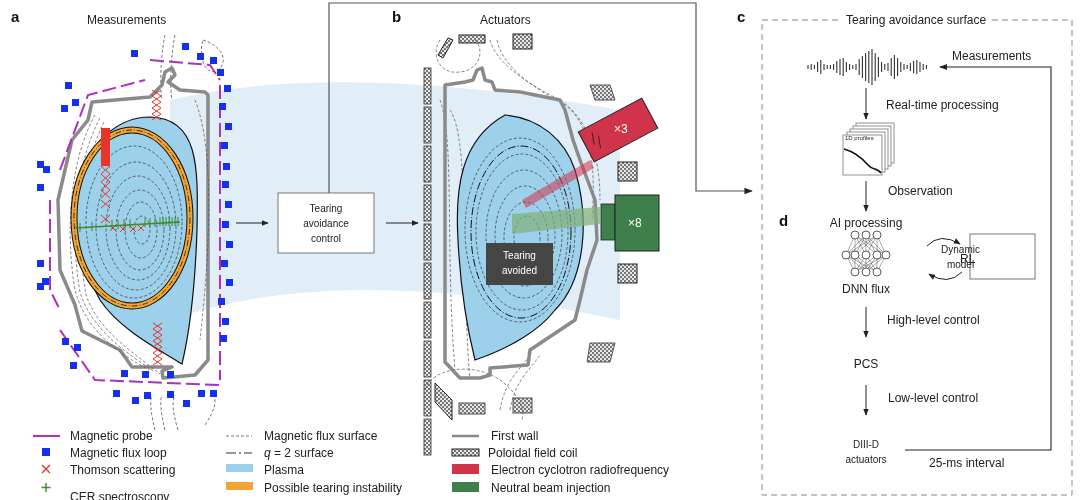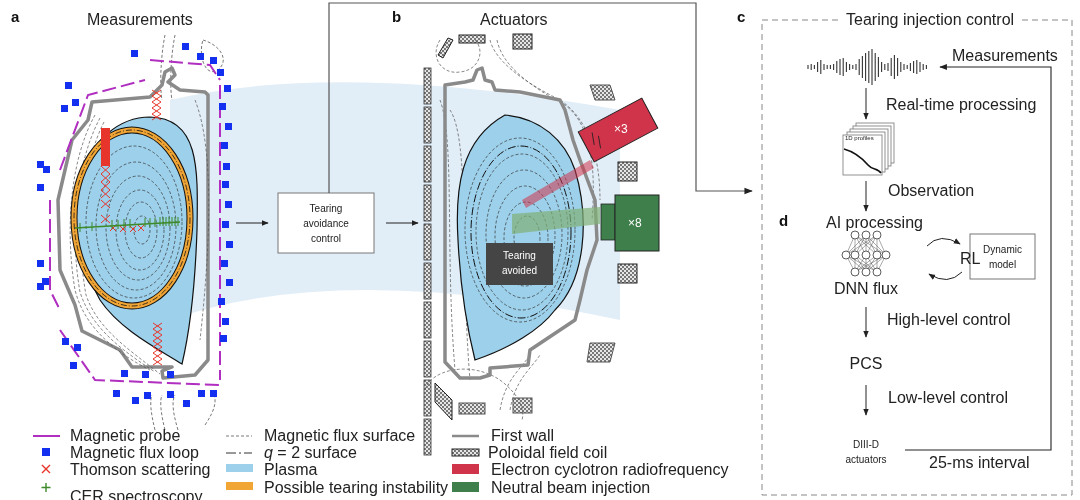--- a/index.html
+++ b/index.html
@@ -1,18 +1,18 @@
 <!DOCTYPE html>
 <html><head>
 <meta charset="utf-8">
 <style>
   html,body{margin:0;padding:0;background:#ffffff;}
   body{width:1080px;height:500px;position:relative;overflow:hidden;font-family:"Liberation Sans",sans-serif;color:#222;}
   #canvas{position:absolute;left:0;top:0;width:1080px;height:500px;}
-  .txt{position:absolute;font-size:16px;color:#222;white-space:nowrap;line-height:14px;}
+  .txt{position:absolute;font-size:12px;color:#222;white-space:nowrap;line-height:14px;}
   .panel-label{position:absolute;font-size:15px;font-weight:bold;color:#111;}
   .center{text-align:center;}
   .box-text{position:absolute;font-size:10px;text-align:center;line-height:15px;color:#222;}
 </style>
 </head>
 <body>
 
 <svg id="canvas" width="1080" height="500" viewBox="0 0 1080 500" xmlns="http://www.w3.org/2000/svg">
   <defs>
     <pattern id="checker" width="4" height="4" patternUnits="userSpaceOnUse">
@@ -322,21 +322,21 @@
     <rect x="452" y="464" width="27" height="10" fill="#d0344a"></rect>
     <rect x="452" y="482" width="27" height="10" fill="#3f7f4c"></rect>
   </g>
 </svg>
 
 <div class="panel-label" style="left:11px;top:8px;">a</div>
 <div class="txt" style="left:87px;top:13px;">Measurements</div>
 <div class="panel-label" style="left:392px;top:8px;">b</div>
 <div class="txt" style="left:480px;top:13px;">Actuators</div>
 <div class="panel-label" style="left:737px;top:8px;">c</div>
-<div class="txt" style="left:842px;top:13px;background:#fff;padding:0 4px;">Tearing injection control</div>
+<div class="txt" style="left:842px;top:13px;background:#fff;padding:0 4px;">Tearing avoidance surface</div>
 <div class="panel-label" style="left:779px;top:212px;">d</div>
 
 <div class="box-text" style="left:278px;top:201px;width:96px;">
   <div>Tearing</div>
   <div>avoidance</div>
   <div>control</div>
 </div>
 
 <div class="box-text" style="left:486px;top:248px;width:67px;color:#fff;">
   <div>Tearing</div>
@@ -346,21 +346,21 @@
 <div class="txt" style="left:614px;top:122px;color:#fff;font-size:12px;">×3</div>
 <div class="txt" style="left:628px;top:216px;color:#fff;font-size:12px;">×8</div>
 
 <div class="txt" style="left:952px;top:49px;">Measurements</div>
 <div class="txt" style="left:886px;top:98px;">Real-time processing</div>
 <div class="txt" style="left:845px;top:134px;font-size:6px;line-height:8px;">1D profiles</div>
 <div class="txt" style="left:888px;top:184px;">Observation</div>
 <div class="txt center" style="left:826px;top:216px;width:80px;">AI processing</div>
 <div class="txt center" style="left:826px;top:282px;width:80px;">DNN flux</div>
 <div class="txt" style="left:936px;top:252px;margin-left:24px;">RL</div>
-<div class="box-text" style="left:970px;top:242px;width:65px;">
+<div class="box-text" style="left:928px;top:242px;width:65px;">
   <div>Dynamic</div>
   <div>model</div>
 </div>
 <div class="txt" style="left:887px;top:313px;">High-level control</div>
 <div class="txt center" style="left:836px;top:357px;width:60px;">PCS</div>
 <div class="txt" style="left:888px;top:391px;">Low-level control</div>
 <div class="box-text" style="left:826px;top:437px;width:80px;">
   <div>DIII-D</div>
   <div>actuators</div>
 </div>

